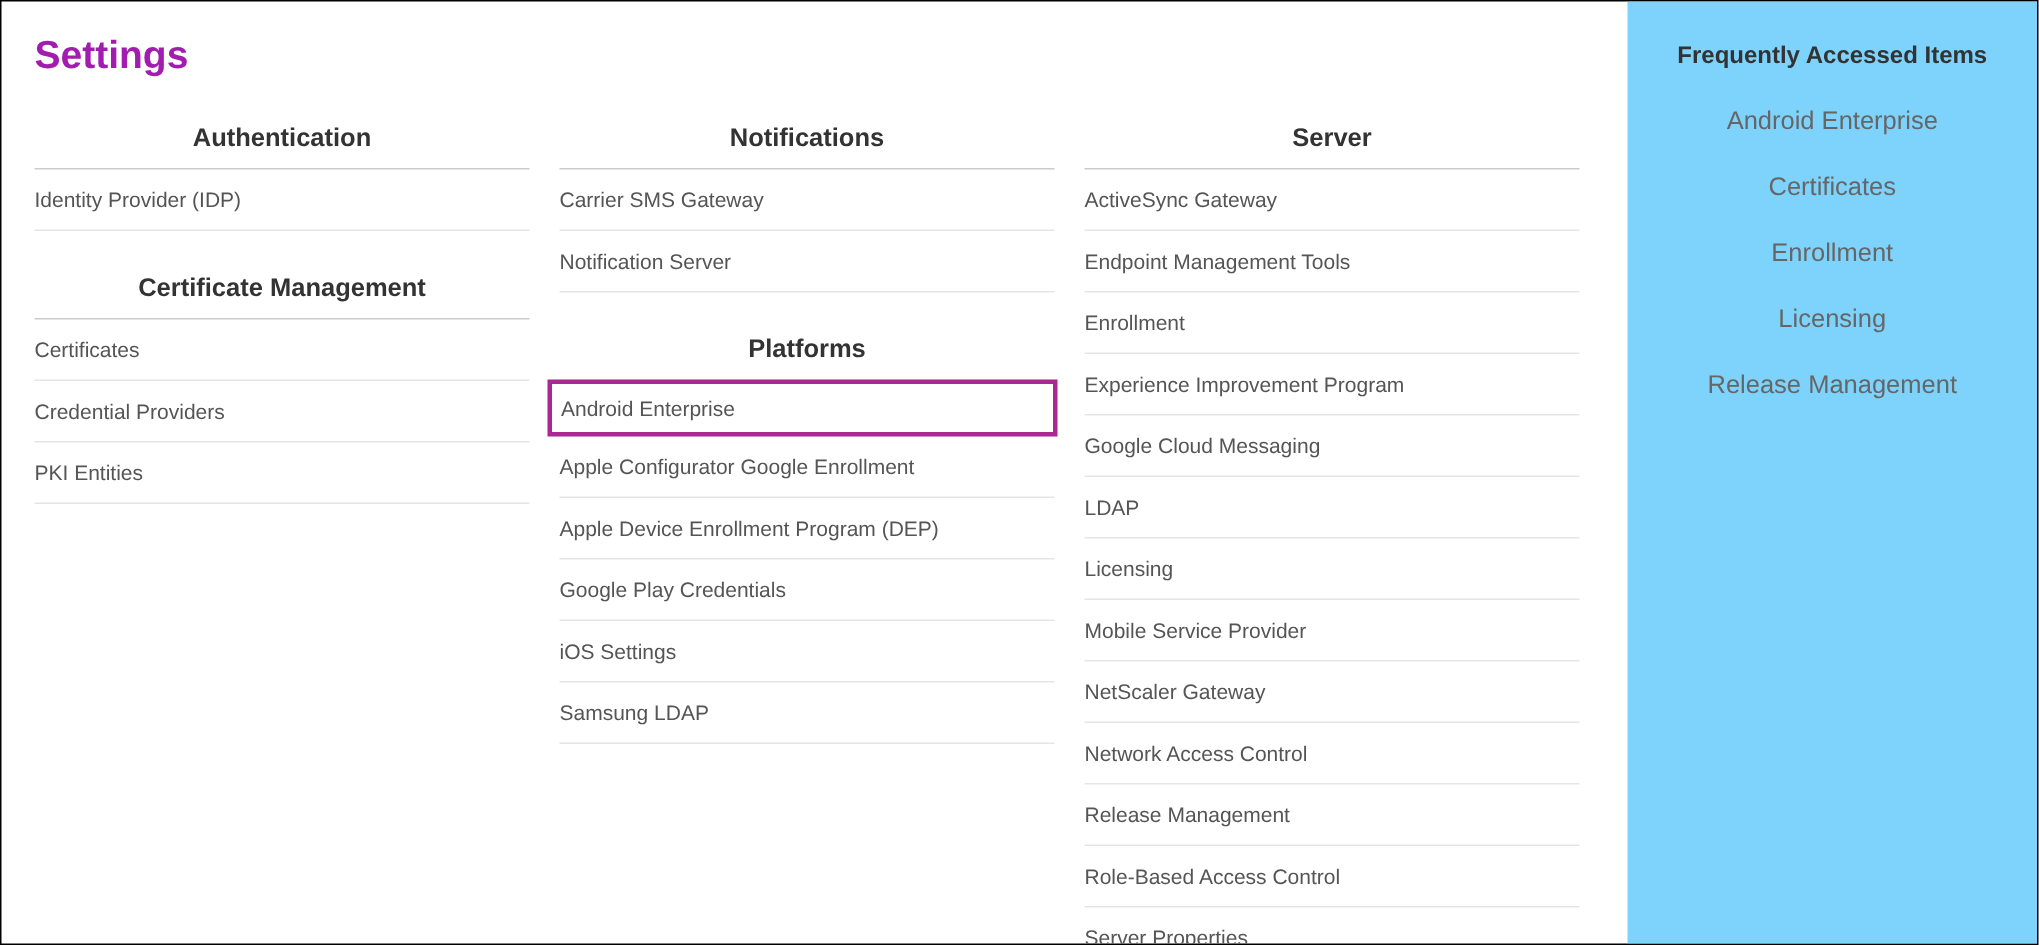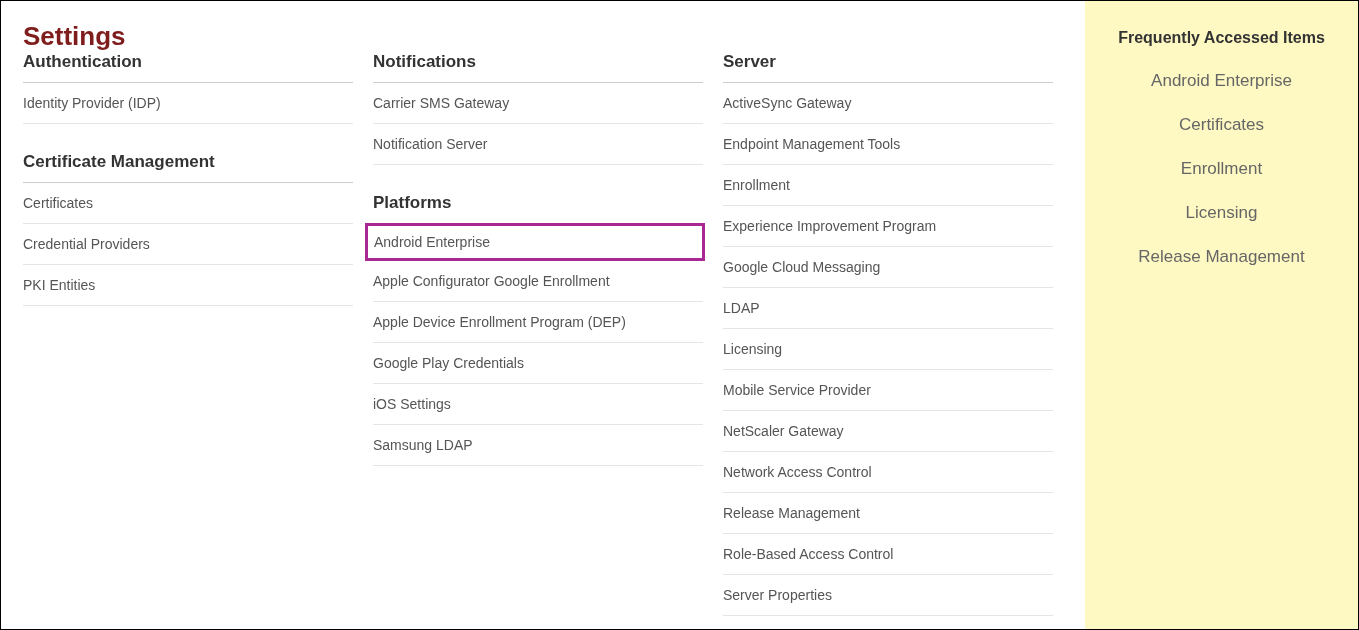--- a/index.html
+++ b/index.html
@@ -17,58 +17,60 @@
     }
     .main {
       flex: 1;
       padding: 20px 0 0 22px;
       display: flex;
       flex-direction: column;
     }
     .page-title {
       font-size: 26px;
       font-weight: 600;
-      color: #7f1d1d;
+      color: #a21caf;
+      margin-bottom: 30px;
     }
     .columns {
       display: flex;
       gap: 20px;
     }
     .col {
       width: 330px;
     }
     .section {
       margin-bottom: 28px;
     }
     .section-header {
       font-size: 17px;
       font-weight: 600;
       color: #333;
       padding-bottom: 10px;
       border-bottom: 1px solid #ccc;
+      text-align: center;
     }
     .item {
       font-size: 14px;
       color: #555;
       padding: 12px 0;
       border-bottom: 1px solid #e5e5e5;
       cursor: pointer;
     }
     .item.highlighted {
       border: 3px solid #aa2891;
       padding: 8px 6px;
       margin-left: -8px;
       margin-right: -2px;
       margin-top: -1px;
       position: relative;
       background: #fff;
     }
     .sidebar {
       width: 318px;
-      background: #fef9c3;
+      background: #7dd3fc;
       padding: 28px 10px 0 10px;
       text-align: center;
       margin-left: 32px;
     }
     .sidebar-title {
       font-size: 16px;
       font-weight: 700;
       color: #333;
       margin-bottom: 24px;
     }

